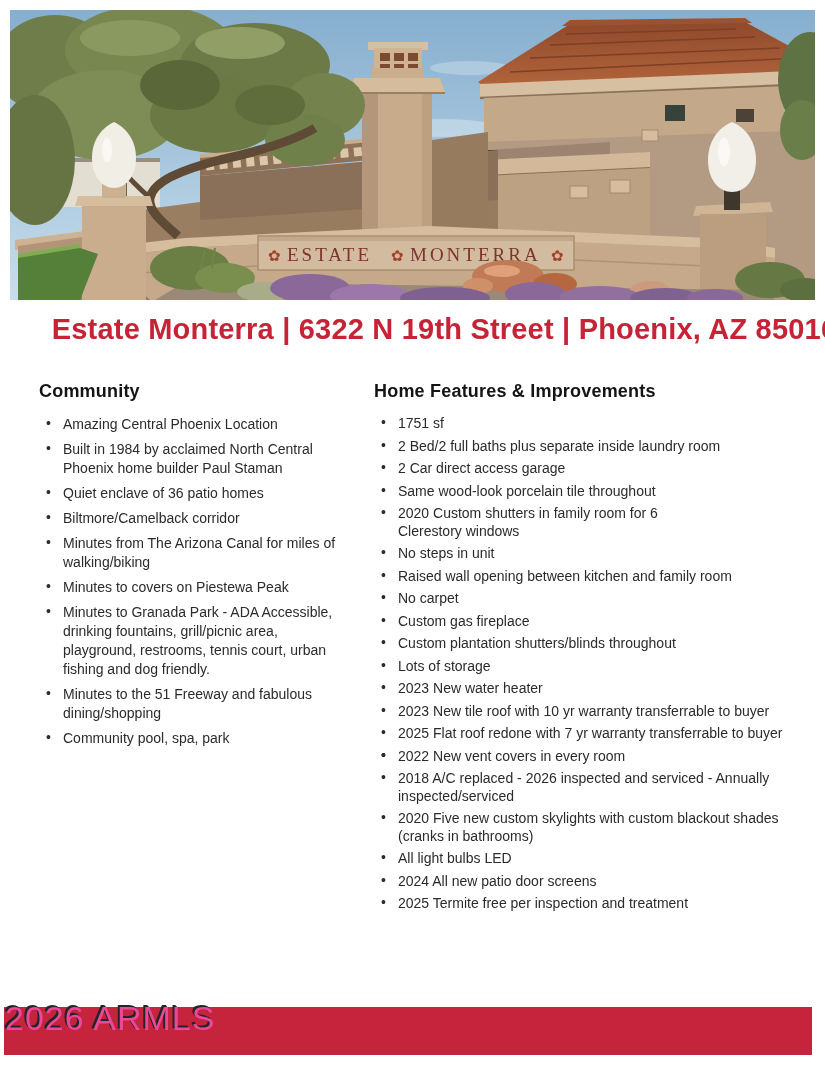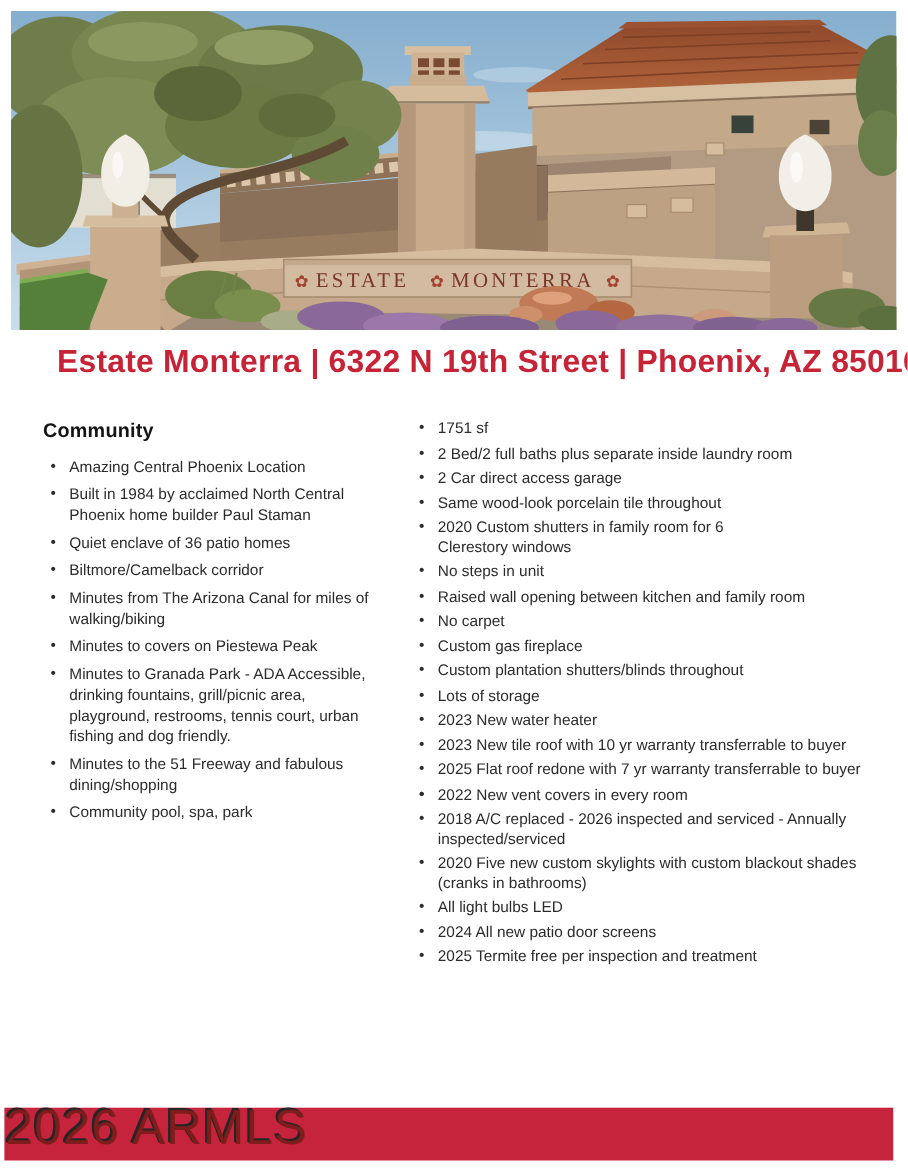--- a/index.html
+++ b/index.html
@@ -22,22 +22,22 @@
     font-size:18px; font-weight:bold; color:#141414; margin:0 0 13px 0; letter-spacing:0.2px;
   }
   ul.bullets { list-style:none; margin:0; padding:0; font-size:14px; color:#2B2B2B; }
   ul.bullets li { position:relative; padding-left:24px; white-space:pre-line; }
   .col-left  ul.bullets li { line-height:19px; margin-bottom:6px; }
   .col-right ul.bullets li { line-height:17.5px; margin-bottom:5px; }
   ul.bullets li .dot { position:absolute; left:7px; top:-1px; color:#2B2B2B; }
 
   .footer-band { position:absolute; left:4px; top:1007px; width:808px; height:48px; background:#C5243C; }
   .watermark {
-    position:absolute; left:5px; top:999px; font-size:45px; font-weight:400;
-    color:#7f1d1d; letter-spacing:1px;
+    position:absolute; left:5px; top:999px; font-size:34px; font-weight:400;
+    color:#ec4899; letter-spacing:1px;
     text-shadow:-2px -2px 0 #252525, -1px -1px 0 #333333;
   }
 </style>
 </head>
 <body>
 
 <div class="photo-wrap">
   <svg viewBox="0 0 805 290" preserveAspectRatio="none">
     <defs>
       <linearGradient id="skyGrad" x1="0" y1="0" x2="0" y2="1">
@@ -219,20 +219,21 @@
         <li><span class="dot">•</span><span>Minutes to covers on Piestewa Peak</span></li>
 
         <li><span class="dot">•</span><span>Minutes to Granada Park - ADA Accessible, drinking fountains, grill/picnic area, playground, restrooms, tennis court, urban fishing and dog friendly.</span></li>
 
         <li><span class="dot">•</span><span>Minutes to the 51 Freeway and fabulous dining/shopping</span></li>
 
         <li><span class="dot">•</span><span>Community pool, spa, park</span></li>
       </ul>
   </div>
   <div class="col-right">
+    <h2 class="col-head">Home Features &amp; Improvements</h2>
     <ul class="bullets">
 
         <li><span class="dot">•</span><span>1751 sf</span></li>
 
         <li><span class="dot">•</span><span>2 Bed/2 full baths plus separate inside laundry room</span></li>
 
         <li><span class="dot">•</span><span>2 Car direct access garage</span></li>
 
         <li><span class="dot">•</span><span>Same wood-look porcelain tile throughout</span></li>
 

